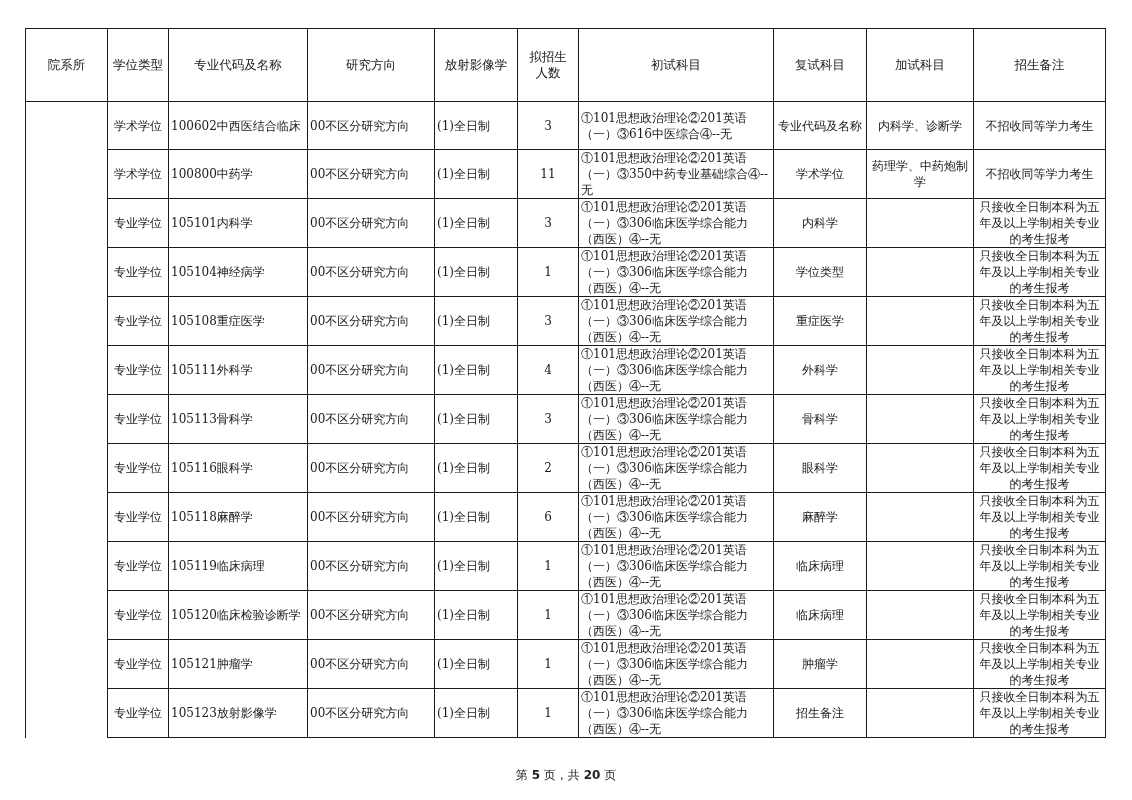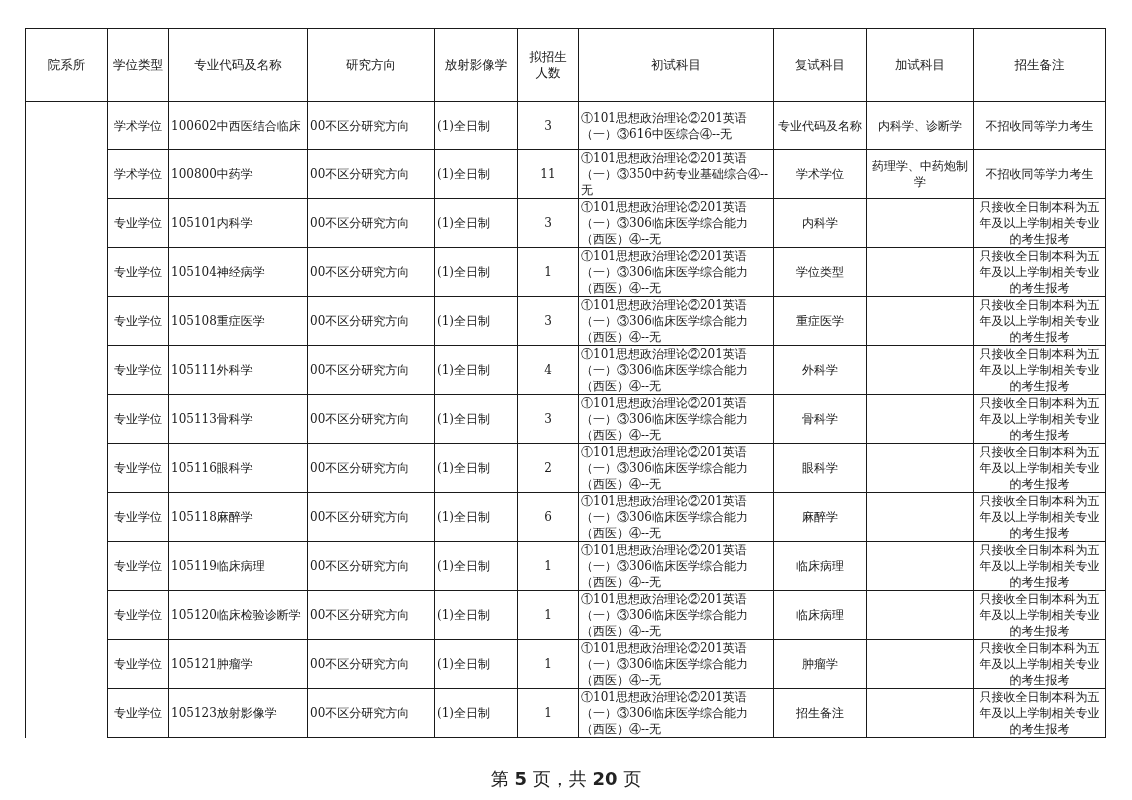--- a/index.html
+++ b/index.html
@@ -27,21 +27,21 @@
   table.grid td { height: 47px; vertical-align: middle; }
   td.c { text-align: center; }
   td.l { text-align: left; }
   td.dept {
     border-bottom: none !important;
     border-right: 1.5px solid #1a1a1a;
   }
   .ws { white-space: pre-line; margin-top: 46px; }
   .footer {
     position: absolute; top: 767px; left: 0; width: 1132px; text-align: center;
-    font-size: 18px; color: #222;
+    font-size: 12px; color: #222;
     font-family: "DejaVu Sans", "Liberation Sans", sans-serif;
   }
   .footer b { font-weight: bold; }
 </style>
 </head>
 <body>
 
 <div class="page">
   <table class="grid">
     <colgroup>

